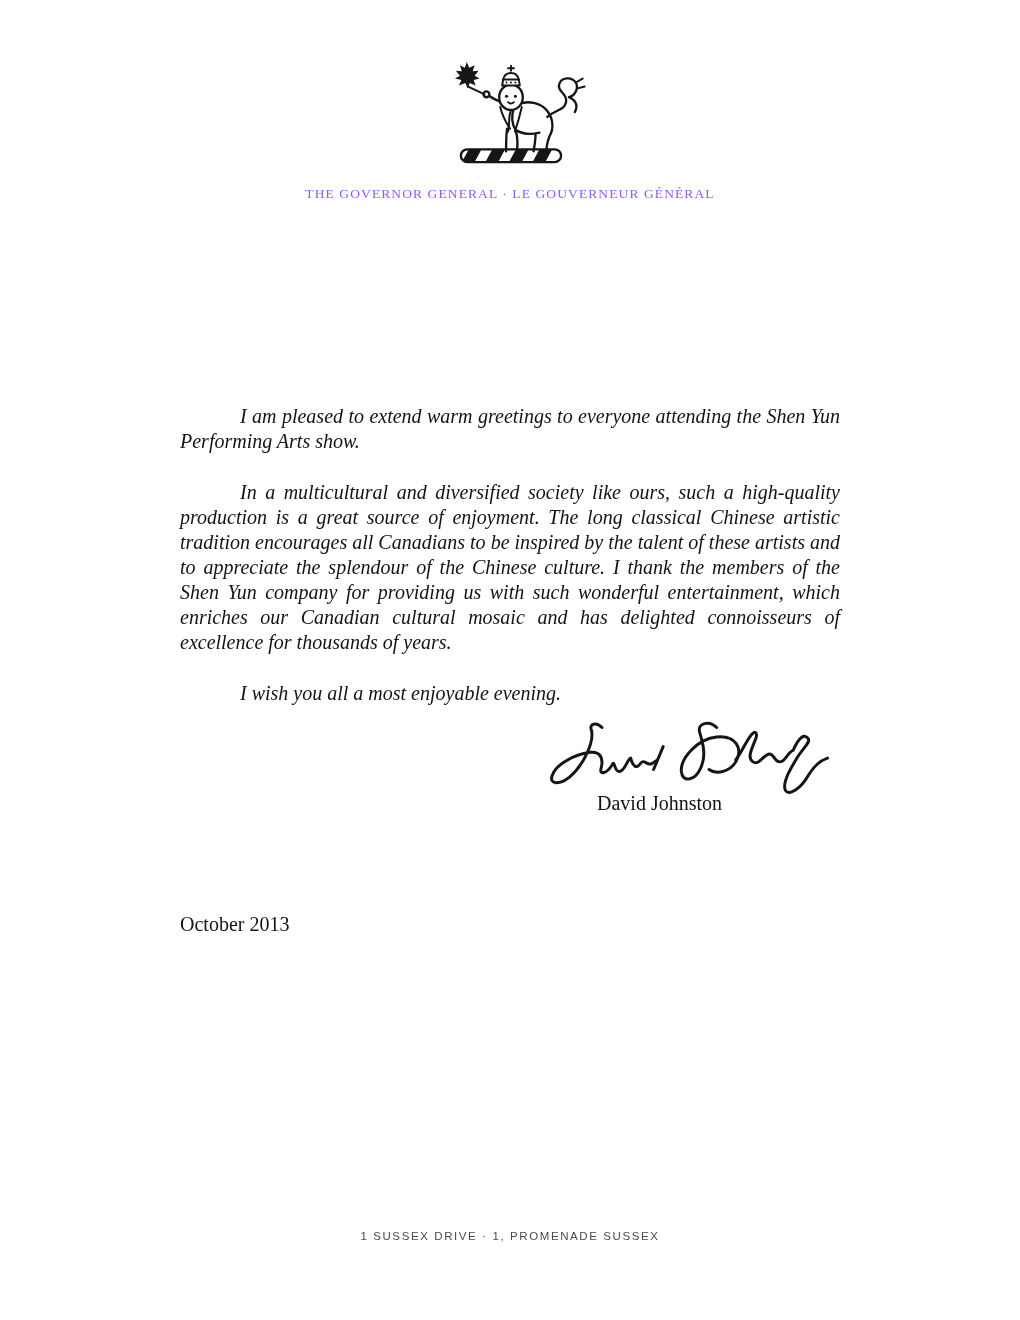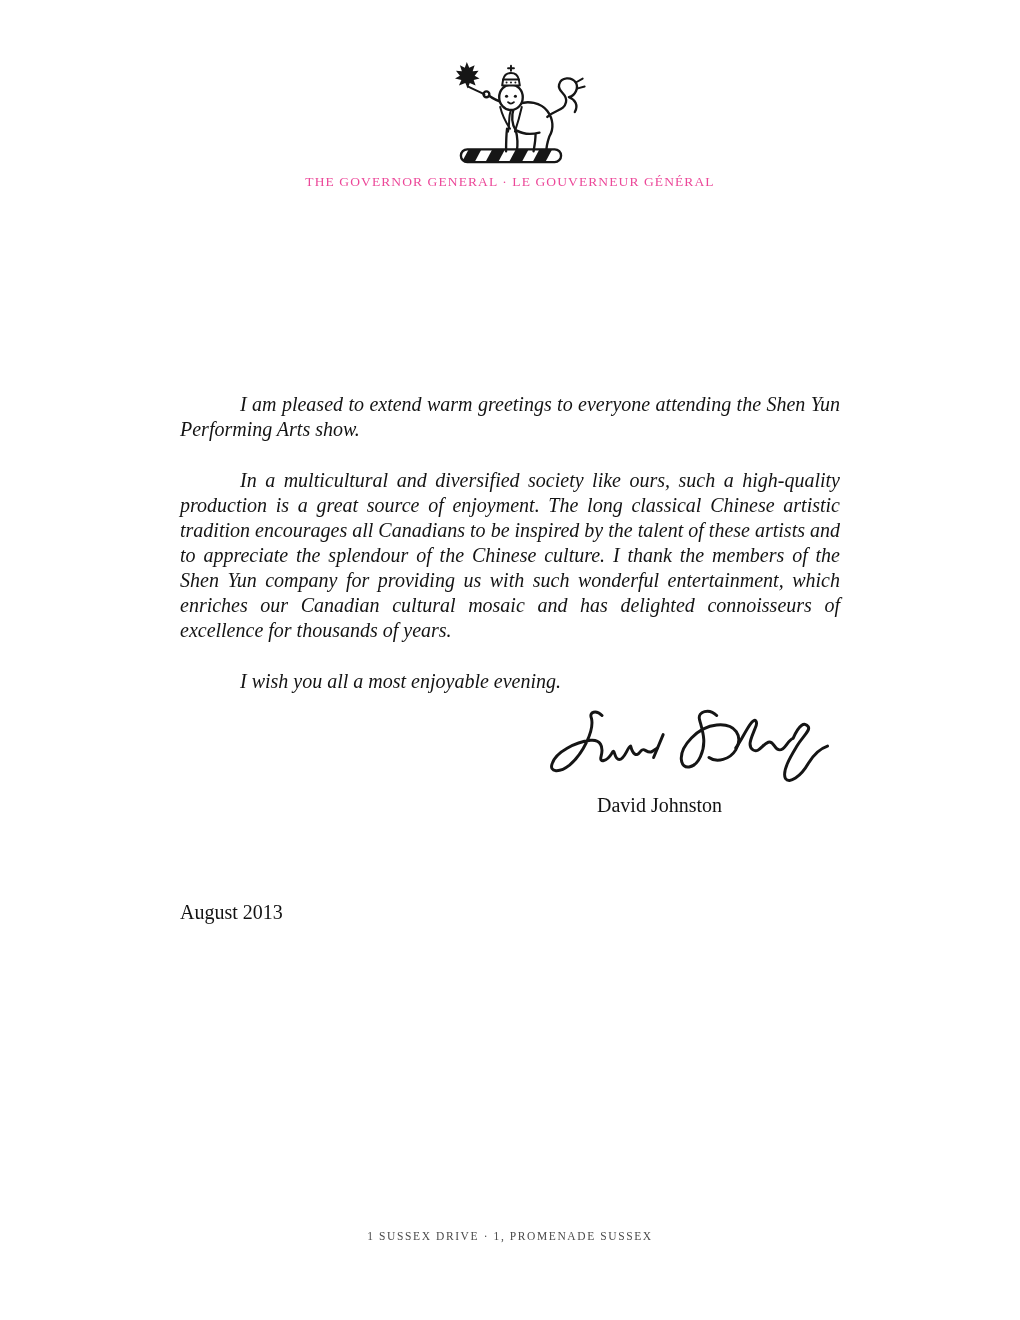--- a/index.html
+++ b/index.html
@@ -16,25 +16,25 @@
     color: #131313;
     overflow: hidden;
   }
   .crest {
     display: block;
     margin: 56px auto 0 auto;
     width: 158px;
     height: 110px;
   }
   .org-title {
-    margin-top: 8px;
+    margin-top: 20px;
     text-align: center;
     font-size: 13.5px;
     letter-spacing: 1.1px;
-    color: #ec4899;
+    color: #8b5cf6;
     font-family: "Liberation Serif", serif;
   }
   .letter-body {
     margin: 202px 0 0 180px;
     width: 660px;
     font-size: 20px;
     line-height: 25px;
     text-align: justify;
   }
   .letter-body p {
@@ -50,42 +50,42 @@
   .sig-svg {
     position: absolute;
     left: 358px;
     top: 2px;
     width: 300px;
     height: 86px;
   }
   .sig-name {
     position: absolute;
     left: 417px;
-    top: 91px;
+    top: 77px;
     font-size: 20px;
     line-height: 25px;
     text-indent: 0;
     white-space: nowrap;
   }
   .date-line {
     margin-top: 80px;
     font-size: 20px;
     line-height: 25px;
   }
   .footer {
     position: absolute;
     left: 0;
     right: 0;
     top: 1224px;
     text-align: center;
     font-size: 11.5px;
     line-height: 24px;
     letter-spacing: 1.6px;
     color: #4a4a4a;
-    font-family: Liberation Serif, serif;
+    font-family: Liberation Sans, sans-serif;
   }
 </style>
 </head>
 <body>
 
 <div class="page">
 
   <svg class="crest" viewBox="0 0 160 112" aria-hidden="true">
     <defs>
       <clipPath id="torseClip">
@@ -152,20 +152,20 @@
         <g stroke="#151515" stroke-width="3.1" fill="none" stroke-linecap="round" stroke-linejoin="round">
           <path d="M60,12 C54,6 46,8 49,15 C52,28 40,52 26,64 C16,72 4,72 8,62 C12,50 32,40 48,38 C58,37 62,44 59,55 C57,62 65,60 70,52 C74,44 72,58 78,58 C84,58 86,46 90,44 C92,52 96,56 100,50 C104,44 106,52 112,50 L118,46"></path>
           <path d="M124,32 L114,56"></path>
           <path d="M180,12 C172,4 160,8 162,16 C165,28 170,40 163,55 C157,68 144,70 143,58 C142,44 160,24 180,22 C200,20 208,34 200,48 C194,58 180,62 172,56"></path>
           <path d="M200,46 C206,38 210,28 216,20 C220,14 224,18 220,26 C216,36 212,44 218,48 C224,52 228,42 234,40 C240,38 240,48 246,48 C252,48 254,38 260,36 C266,22 272,18 276,24 C278,28 270,34 264,44 C258,54 248,70 252,78 C256,84 268,76 276,62 C282,52 290,46 296,44"></path>
         </g>
       </svg>
       <div class="sig-name">David Johnston</div>
     </div>
 
-    <div class="date-line">August 2013</div>
+    <div class="date-line">October 2013</div>
   </div>
 
   <div class="footer">
     <div>1 SUSSEX DRIVE · 1, PROMENADE SUSSEX</div>
   </div>
 
 </div>
 
 </body></html>

